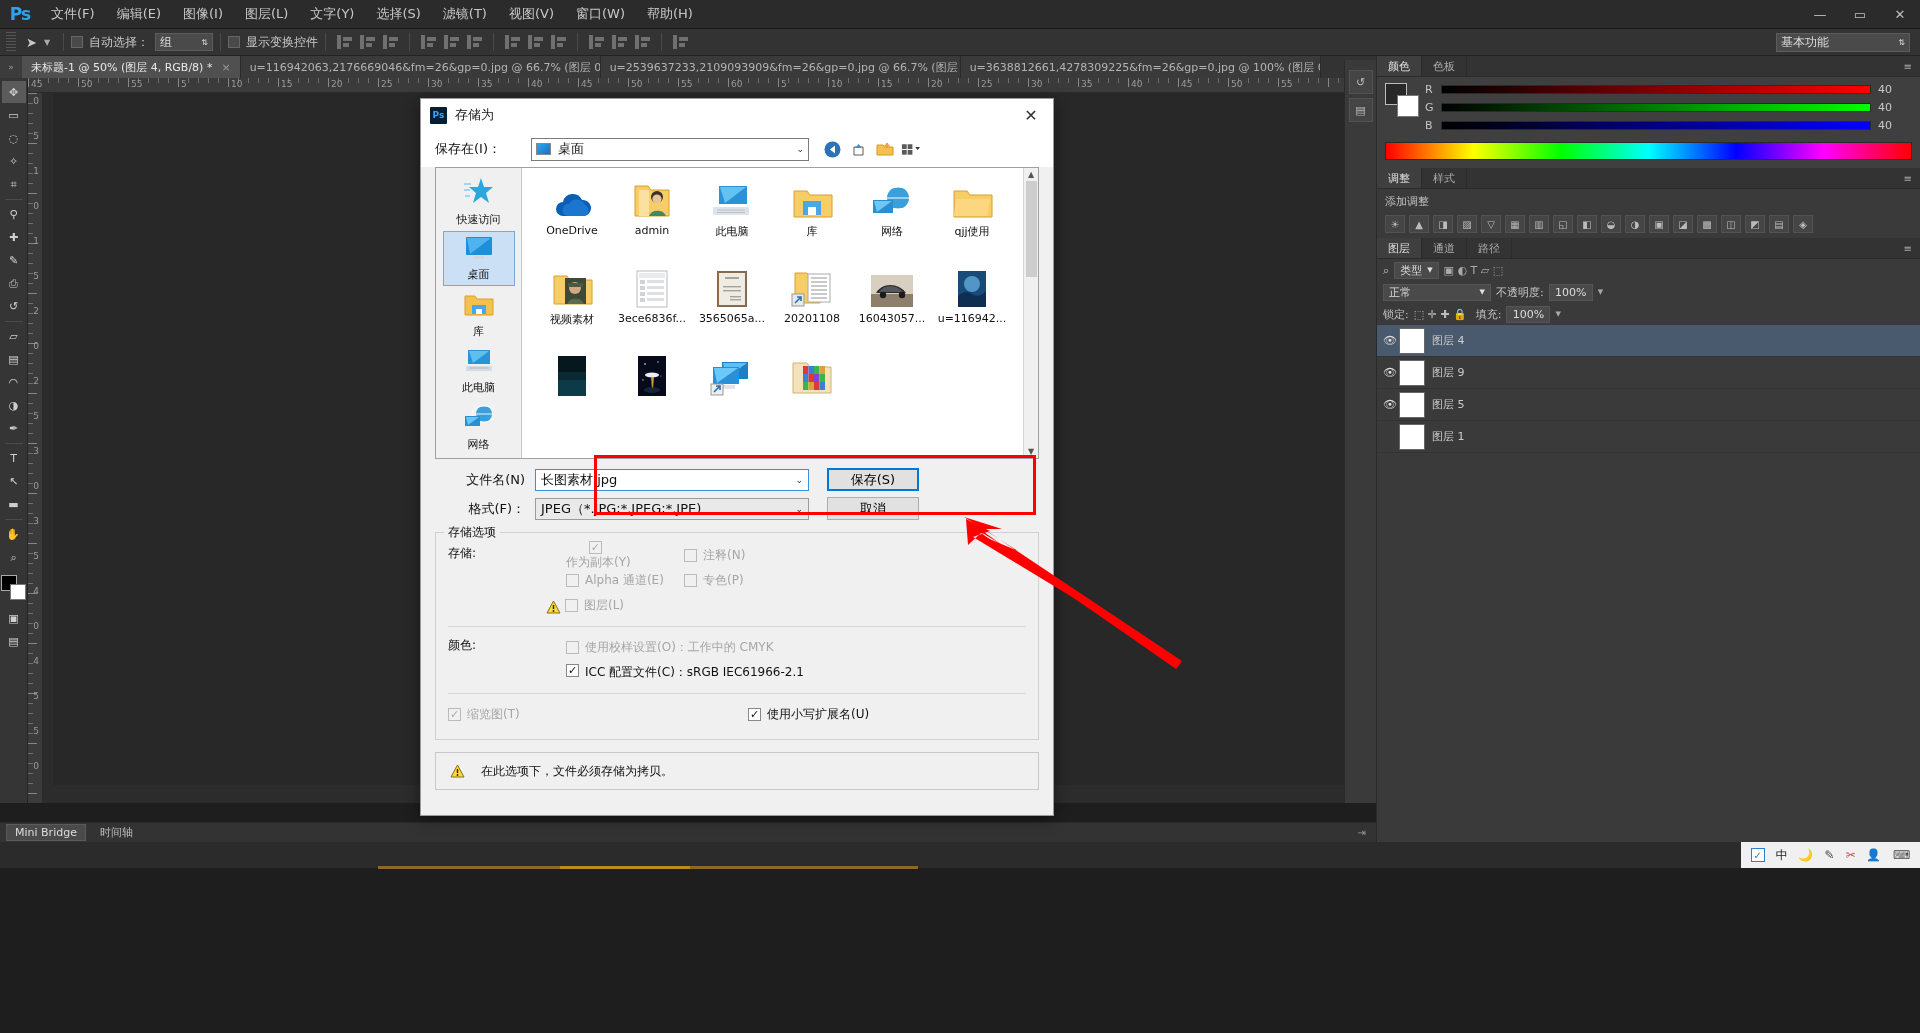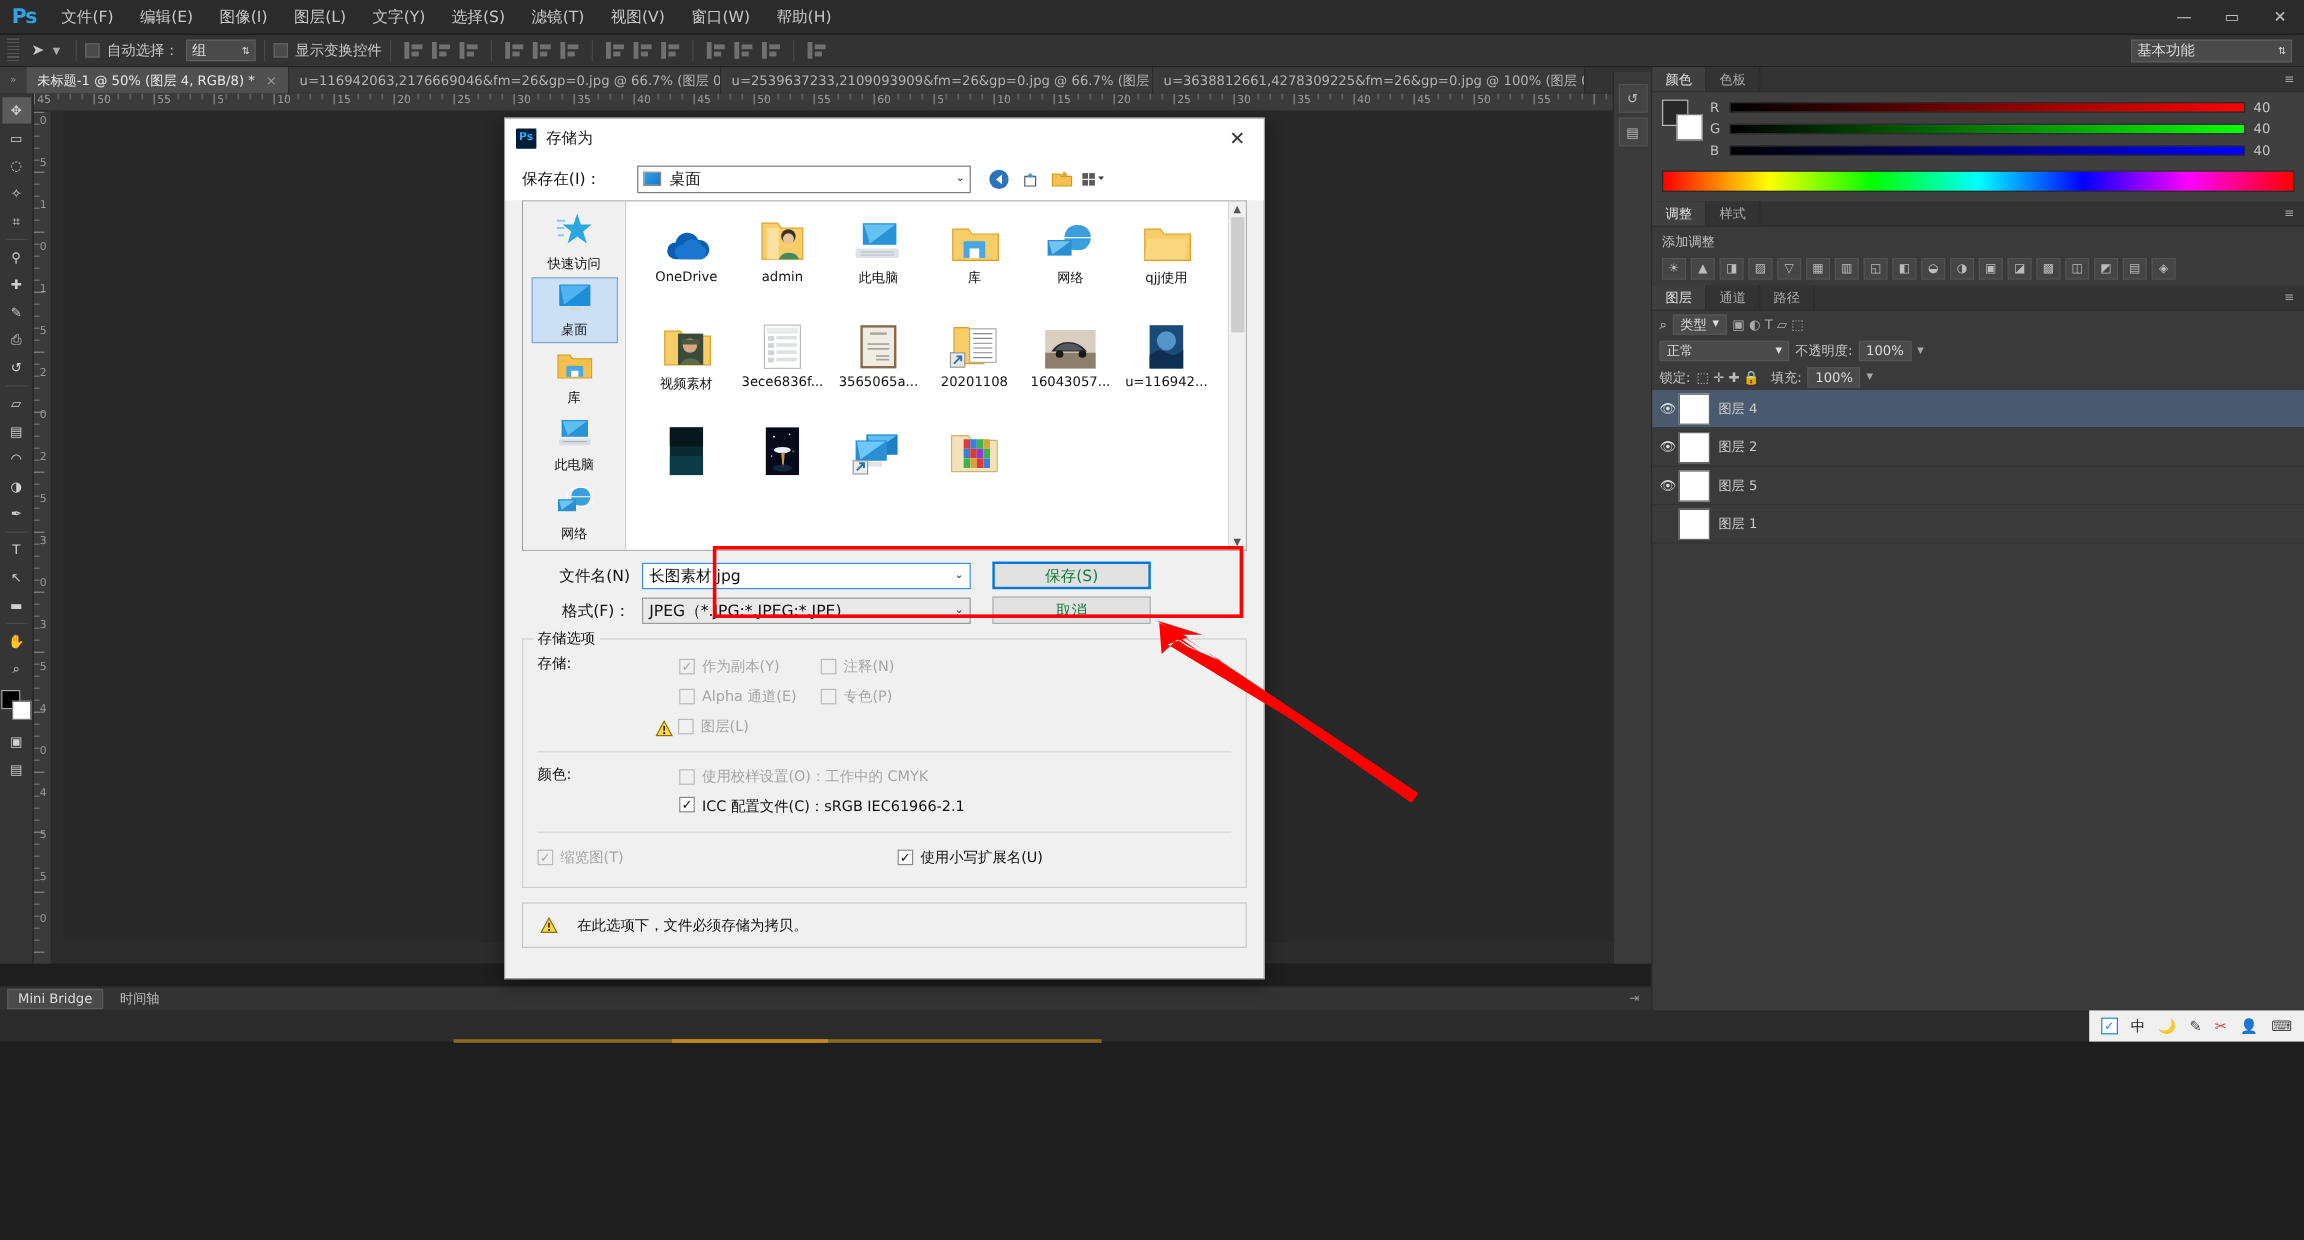--- a/index.html
+++ b/index.html
@@ -265,23 +265,23 @@
   .nf-row { display:flex; align-items:center; margin-bottom: 6px; }
   .nf-lbl { width: 90px; text-align:right; margin-right: 10px;
     font-size: 13px; color:#111; }
   .nf-combo {
     width: 274px; height: 22px; background:#fff; border:1px solid #3a8fd8;
     display:flex; align-items:center; padding:0 5px; font-size:13px; color:#111;
   }
   .nf-combo.gray { background:#e9e9e9; border:1px solid #9a9a9a; }
   .nf-combo .chev { margin-left:auto; font-size:9px; color:#333; }
   .nf-btn {
-    width: 132px; height: 23px; margin-left: 18px; font-size: 13px;
+    width: 92px; height: 23px; margin-left: 18px; font-size: 13px;
     background:#e1e1e1; border:1px solid #adadad; display:flex;
-    align-items:center; justify-content:center; color:#15803d;
+    align-items:center; justify-content:center; color:#000000;
   }
   .nf-btn.primary { border: 2px solid #0078d7; background:#e1e1e1; }
 
   .optgroup {
     margin: 12px 14px 0 14px; border:1px solid #d0d0d0; padding: 10px 12px 12px 12px;
     position: relative; background: #f0f0f0;
   }
   .og-legend {
     position:absolute; top:-9px; left: 8px; background:#f0f0f0; padding: 0 4px;
     font-size: 12px; color:#111;
@@ -882,21 +882,21 @@
       </div>
       <div id="layers-root">
           <div class="layer-item active">
             <span class="eye">👁</span>
             <span class="layer-thumb"></span>
             <span>图层 4</span>
           </div>
           <div class="layer-item">
             <span class="eye">👁</span>
             <span class="layer-thumb"></span>
-            <span>图层 2</span>
+            <span>图层 9</span>
           </div>
           <div class="layer-item">
             <span class="eye">👁</span>
             <span class="layer-thumb"></span>
             <span>图层 5</span>
           </div>
           <div class="layer-item">
             <span class="eye"></span>
             <span class="layer-thumb"></span>
             <span>图层 1</span>
@@ -1235,21 +1235,21 @@
     </div>
 
     <div class="optgroup">
       <div class="og-legend">存储选项</div>
 
       <div class="og-sec">
         <div class="og-sec-lbl">存储:</div>
         <div class="og-cols" id="save-cbx-root">
             <div class="og-line">
               <div class="og-col">
-                <div style="display: flex; align-items: center;">
+                <div style="display: flex; align-items: center; flex-direction: column;">
                   <span class="cbx dis on"></span>
                   <span class="cb-lbl dis">作为副本(Y)</span>
                 </div>
               </div>
               <div class="og-col">
                 <div style="display: flex; align-items: center;">
                   <span class="cbx dis"></span>
                   <span class="cb-lbl dis">注释(N)</span>
                 </div>
               </div>

